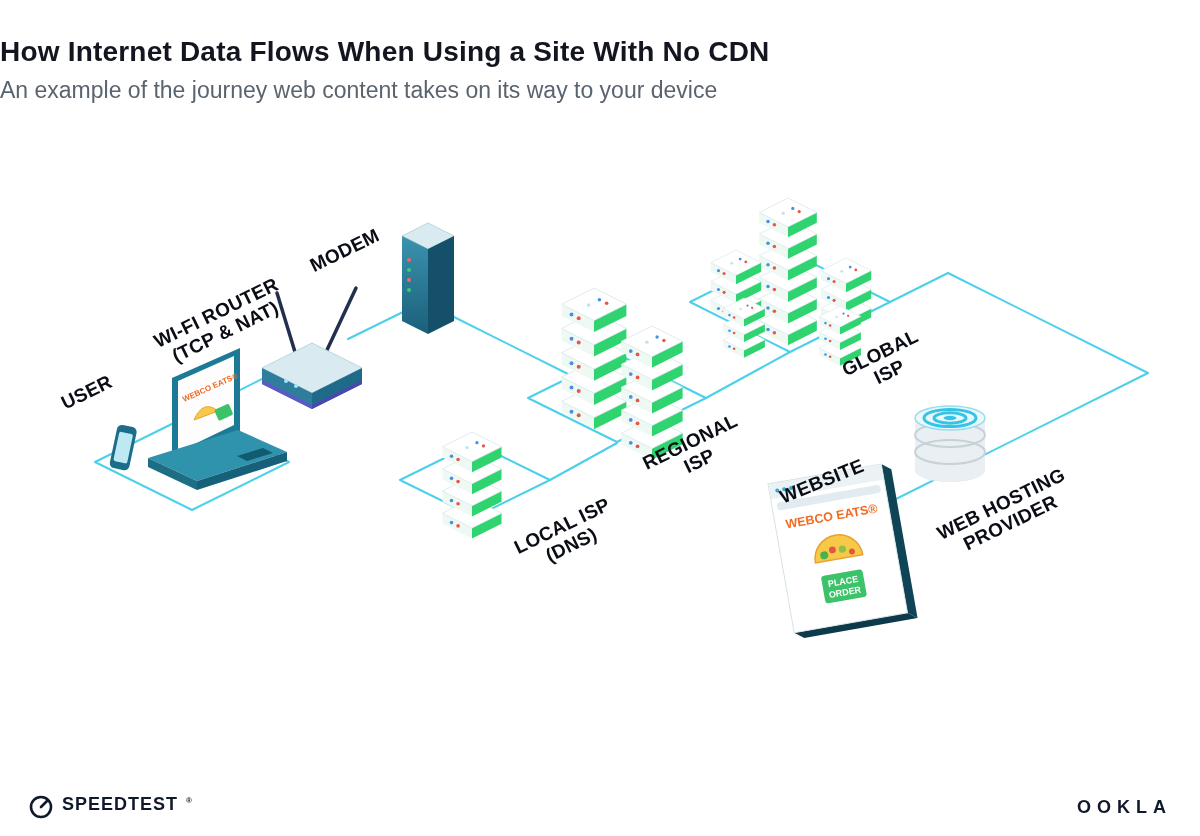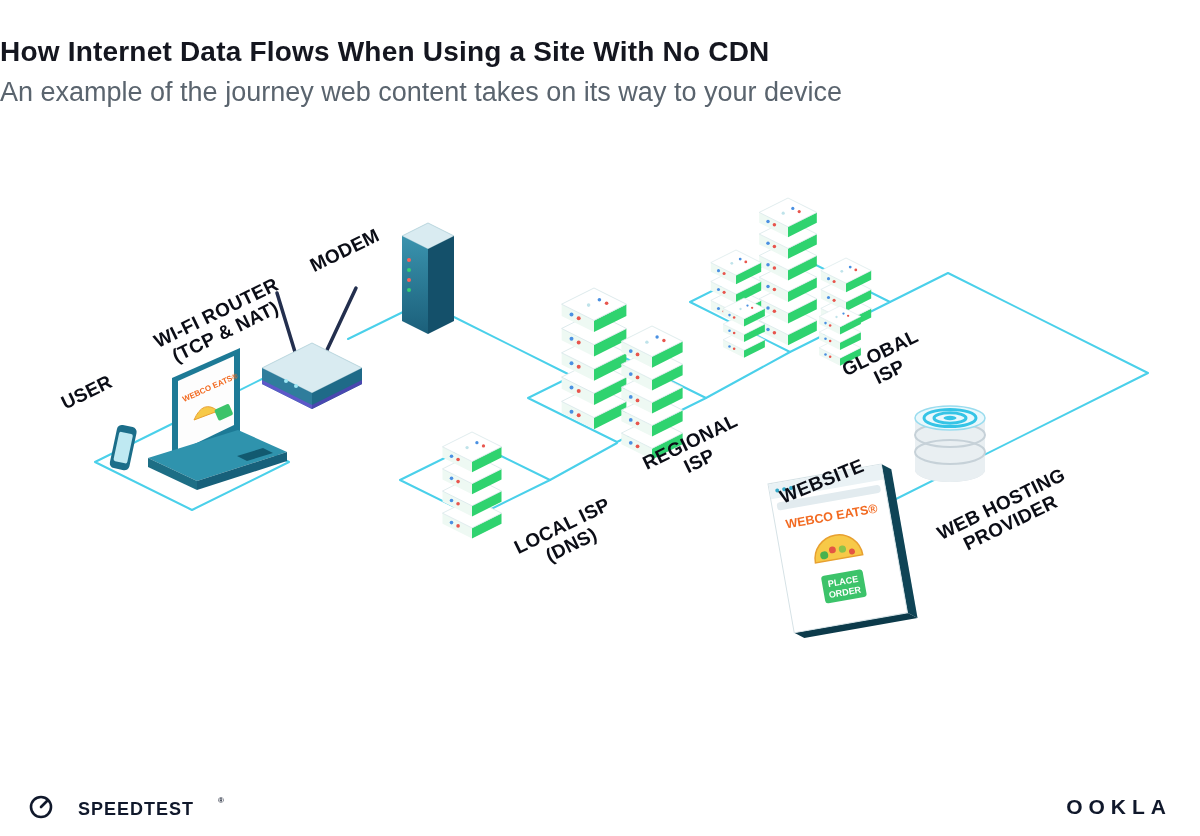--- a/index.html
+++ b/index.html
@@ -1,27 +1,27 @@
 <!DOCTYPE html>
 <html><head>
 <meta charset="utf-8">
 <style>
   *{margin:0;padding:0;box-sizing:border-box}
   html,body{width:1200px;height:836px;background:#ffffff;font-family:"Liberation Sans",sans-serif;overflow:hidden}
   .canvas{position:relative;width:1200px;height:836px;background:#ffffff}
   .diagram-svg{position:absolute;left:0;top:0}
   header{position:absolute;top:36px;left:0;width:100%;text-align:left}
   h1{font-size:28px;font-weight:800;color:#14161f;letter-spacing:.2px}
-  .subtitle{font-size:27px;color:#5a646e;margin-top:9px;font-weight:400}
+  .subtitle{font-size:23px;color:#5a646e;margin-top:9px;font-weight:400}
   .iso-label{position:absolute;transform:translate(-50%,-50%) rotate(-26deg);font-size:19px;font-weight:800;color:#0b0d16;text-align:center;line-height:1.1;letter-spacing:.3px;white-space:nowrap}
   .iso-label .line{display:block}
   footer{position:absolute;left:0;bottom:16px;width:100%;display:flex;justify-content:space-between;align-items:center;padding:0 28px}
-  .speedtest{display:flex;align-items:flex-end;gap:24px;font-weight:800;font-size:18px;letter-spacing:1px;color:#10182b}
+  .speedtest{display:flex;align-items:flex-start;gap:8px;font-weight:800;font-size:18px;letter-spacing:1px;color:#10182b}
   .speedtest sup{font-size:8px;align-self:flex-start;margin-top:2px}
-  .ookla{font-size:21px;font-weight:700;letter-spacing:6px;color:#10182b}
+  .ookla{font-size:18px;font-weight:700;letter-spacing:6px;color:#10182b}
 </style>
 </head>
 <body>
 
 <div class="canvas">
 
   <svg class="diagram-svg" width="1200" height="836" viewBox="0 0 1200 836">
     <defs>
       <linearGradient id="modemGrad" x1="0" y1="0" x2="0" y2="1">
         <stop offset="0" stop-color="#3a93ae"></stop>

